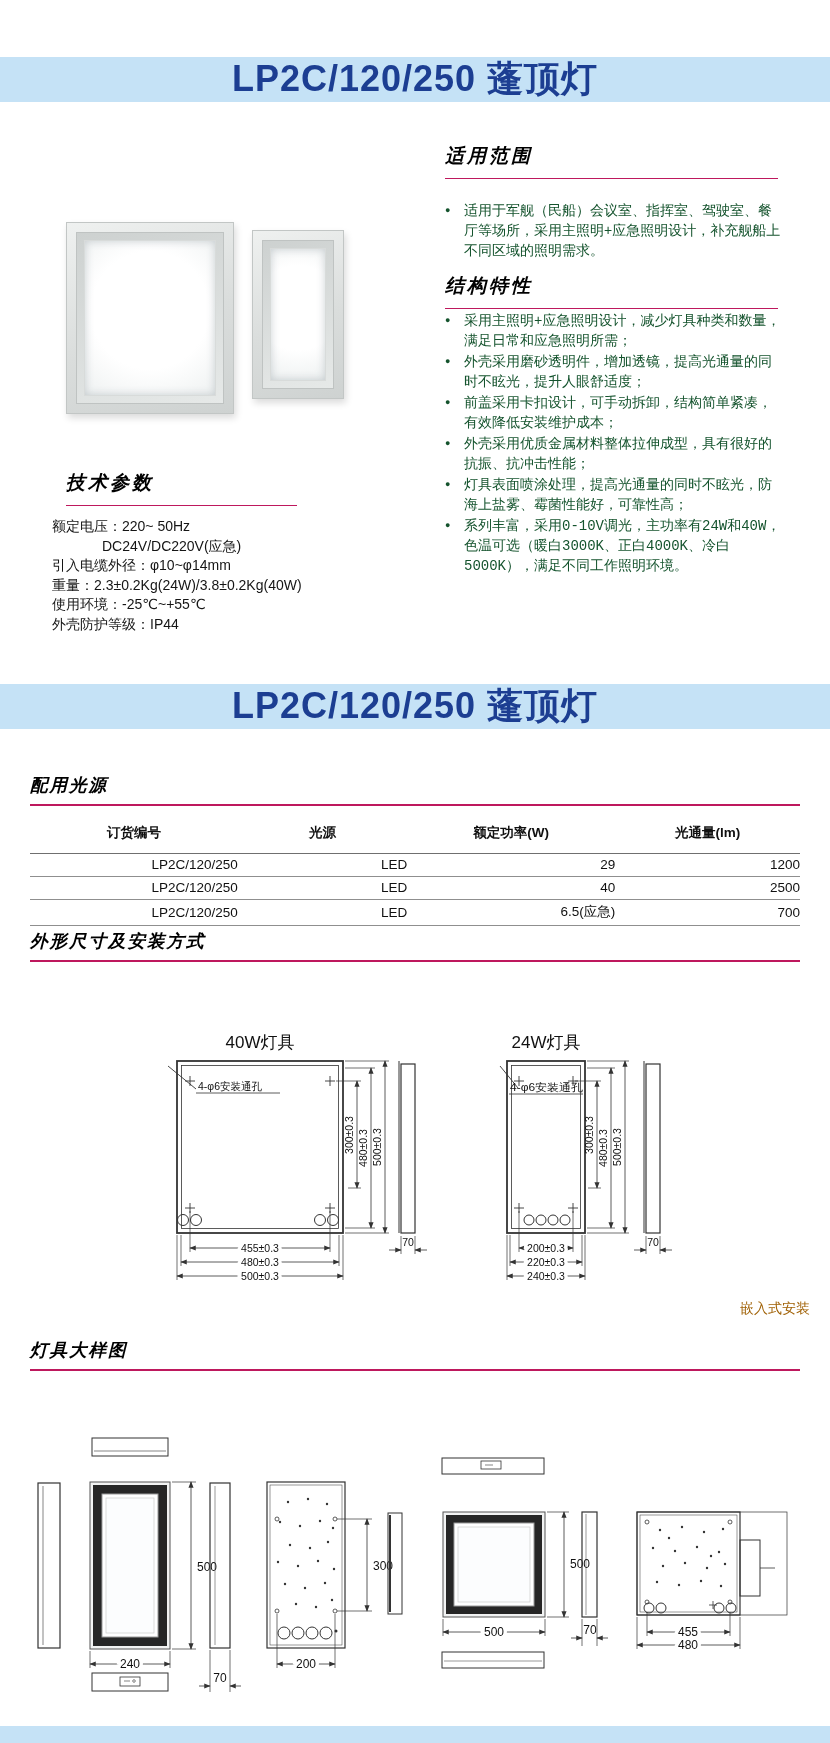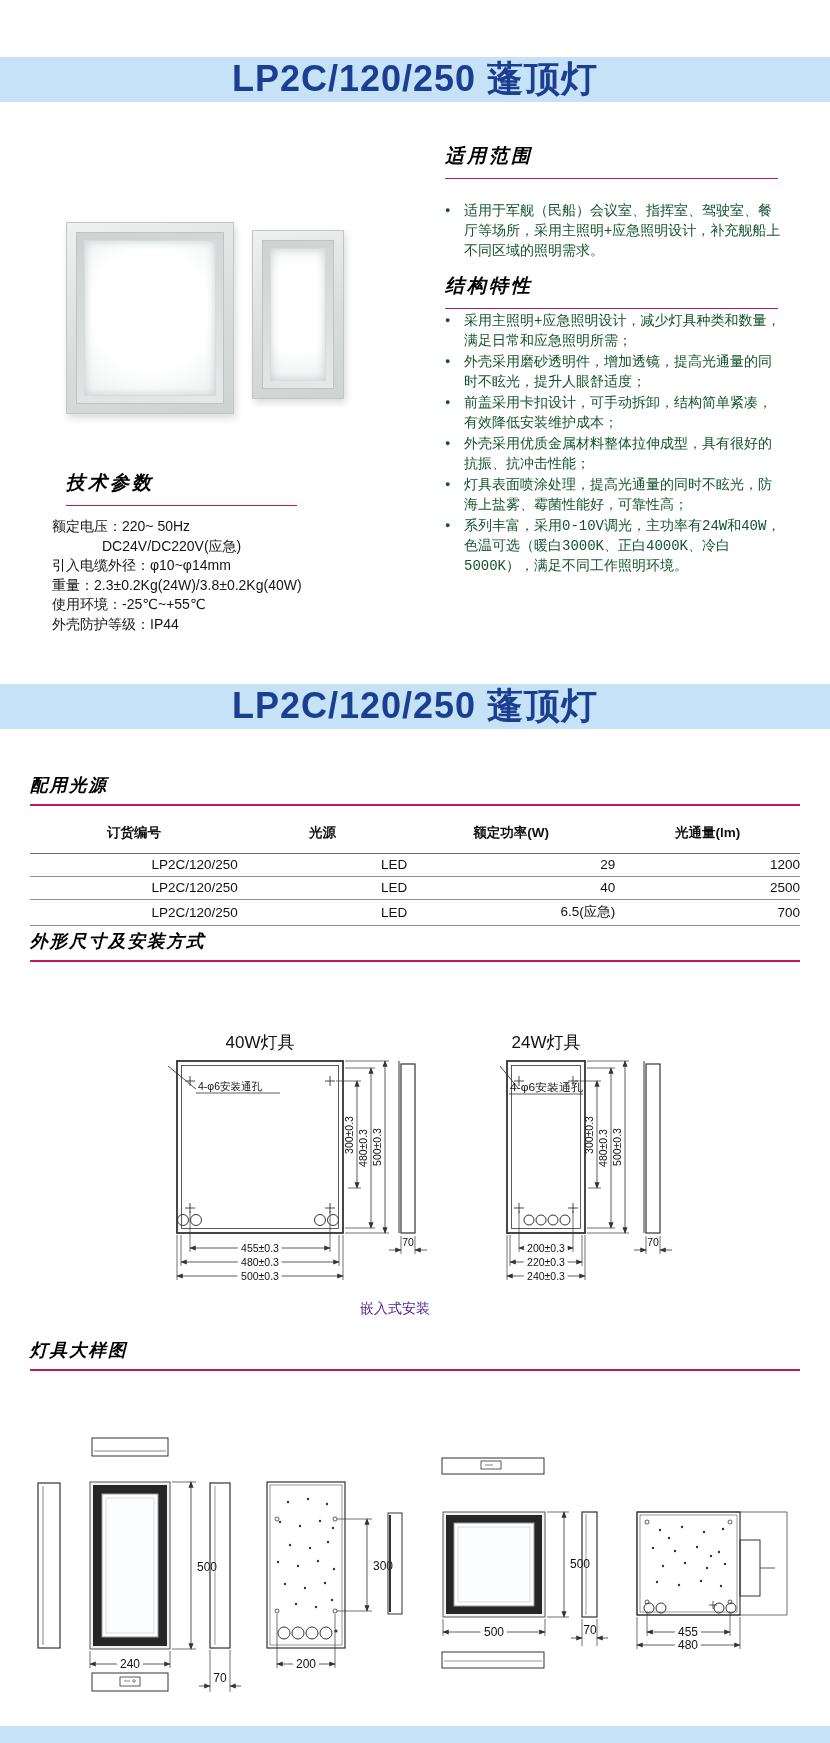--- a/index.html
+++ b/index.html
@@ -45,21 +45,21 @@
 
   
   svg { display:block; }
   svg .ln { stroke:#333; fill:none; }
   svg text { font-family:"Liberation Sans","DejaVu Sans",sans-serif; fill:#111; }
   svg .dim { font-size:10.5px; }
   svg .dimlg { font-size:12px; }
   svg .cap { font-size:17px; }
   svg .note { font-size:10.5px; }
   svg .halo { stroke:#fff; stroke-width:7px; paint-order:stroke; }
-  .caption-center { left:0; width:790px; text-align:center; font-size:14px; color:#4c1d95; }
+  .caption-center { left:0; width:790px; text-align:right; font-size:14px; color:#a16207;padding-left:20px; }
   .bottom-strip { left:0; top:1726px; width:830px; height:17px; background:#c5e2f6; }
 </style>
 </head>
 <body>
 
 <div class="page">
 
   <div class="abs banner" style="top:57px;">
     <span>LP2C/120/250 蓬顶灯</span>
   </div>

